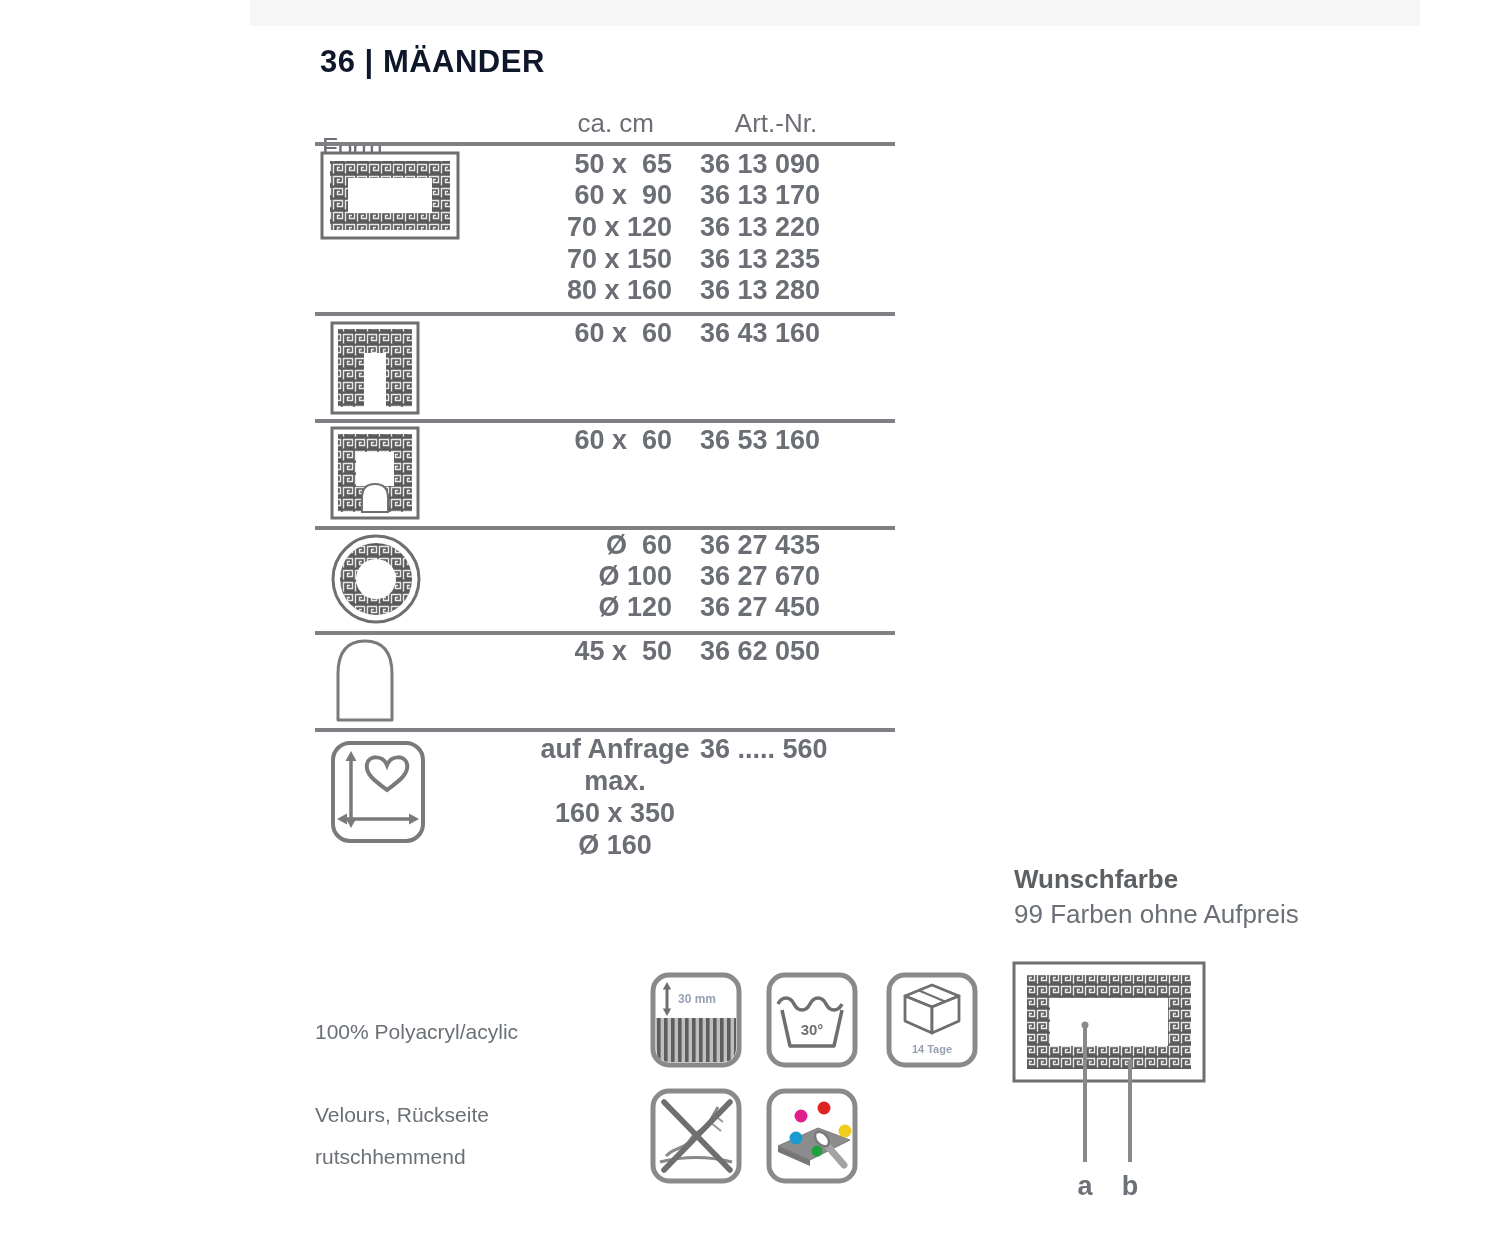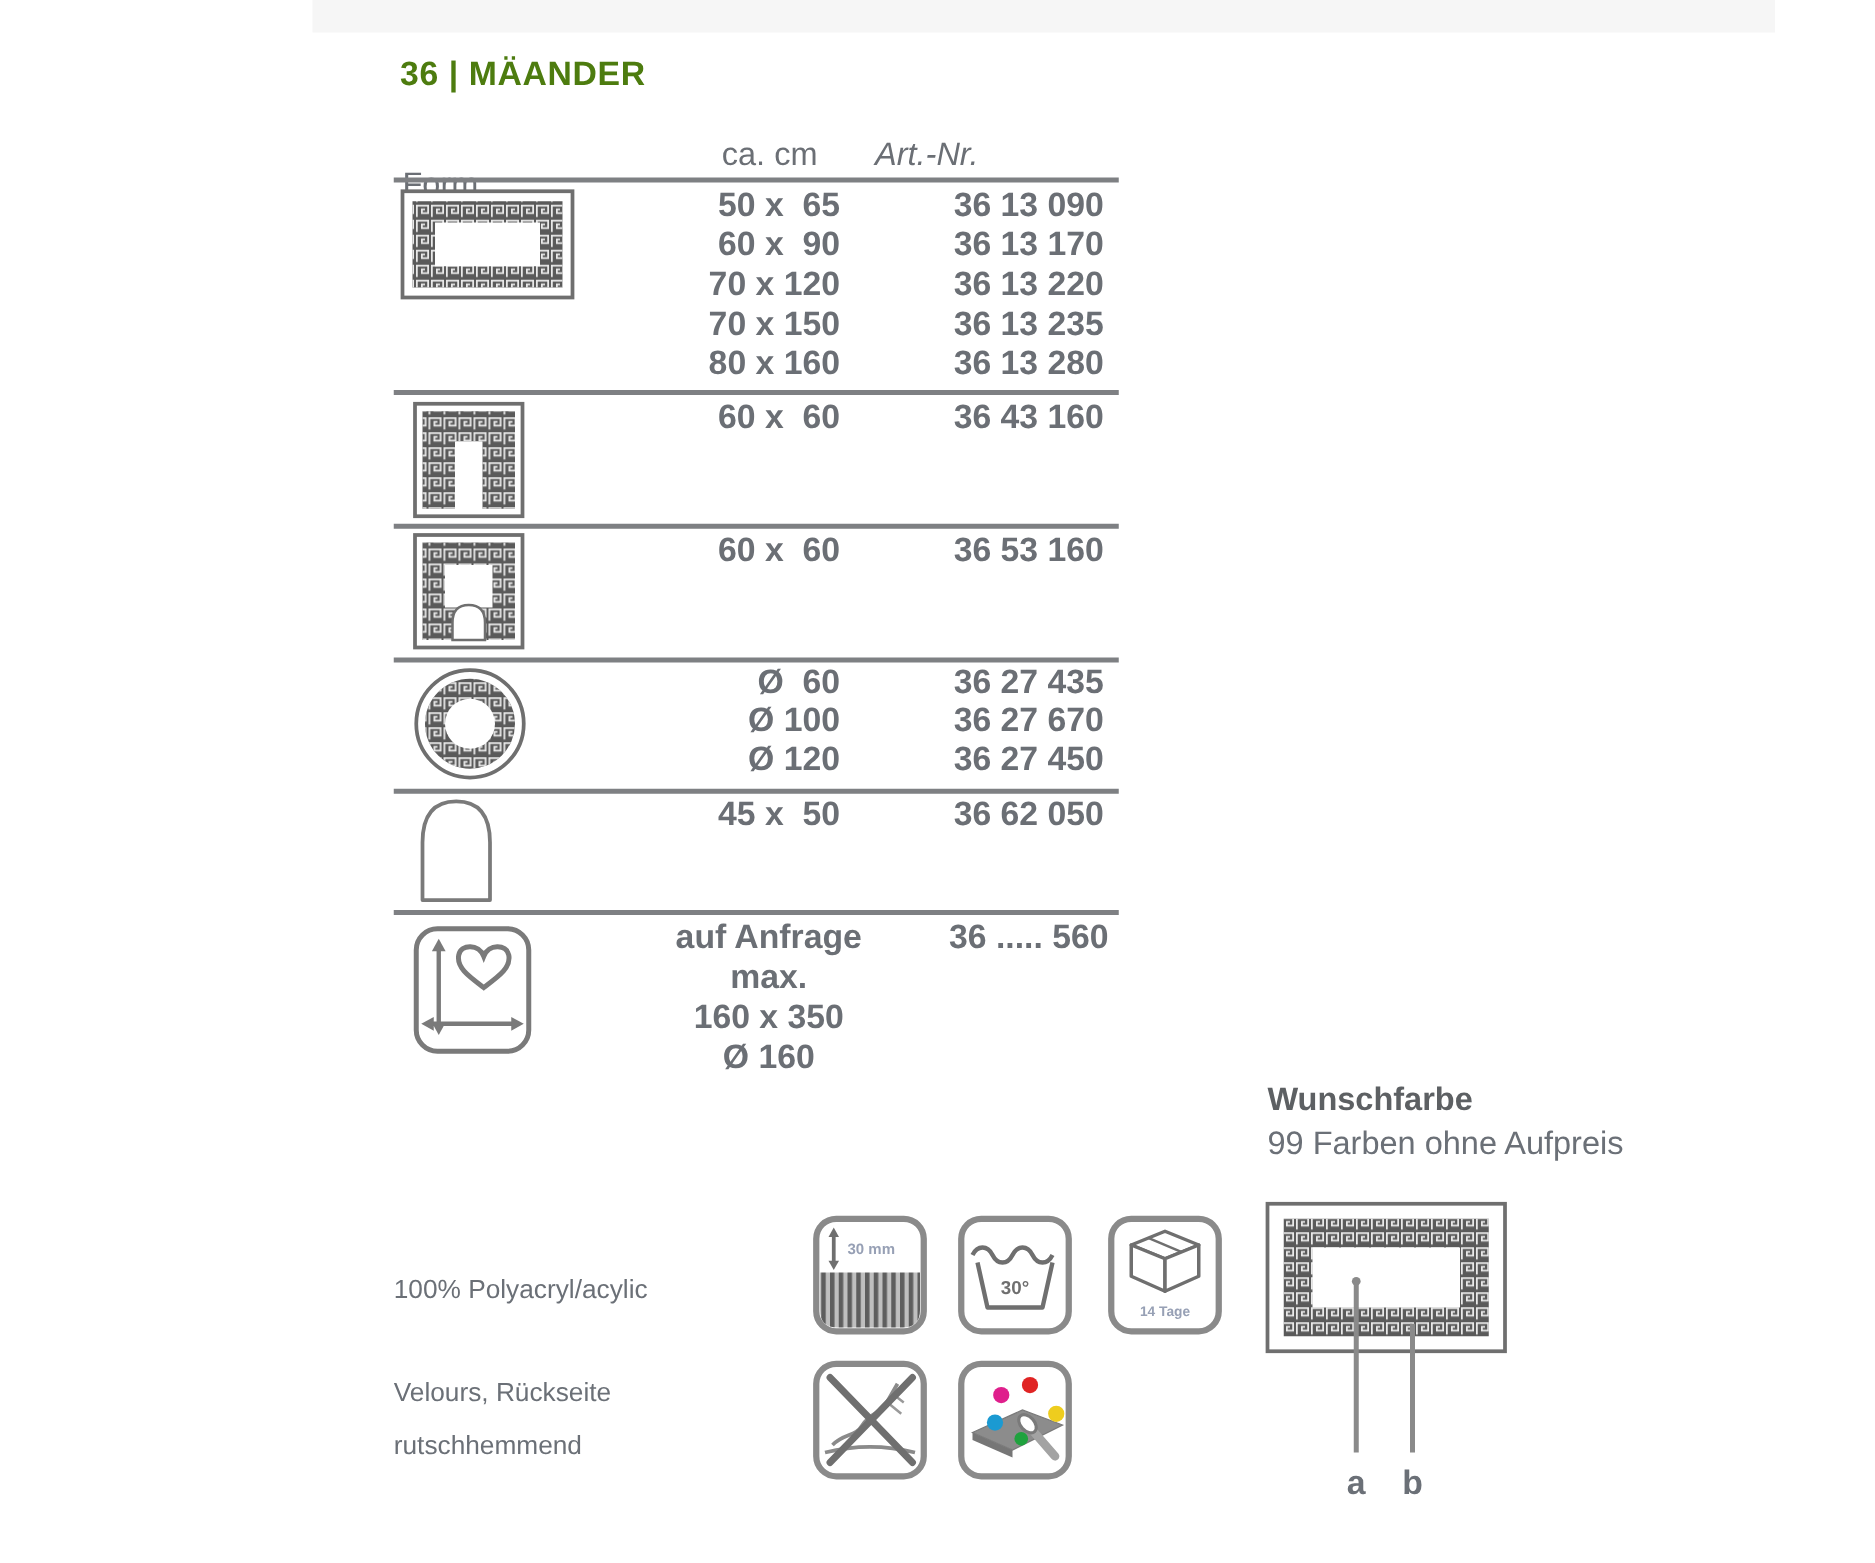--- a/index.html
+++ b/index.html
@@ -3,33 +3,33 @@
 <meta charset="utf-8">
 <style>
   * { margin:0; padding:0; box-sizing:border-box; }
   html,body { background:#ffffff; }
   .page {
     position:relative; width:1500px; height:1250px; overflow:hidden;
     font-family:"Liberation Sans", sans-serif; background:#ffffff; color:#6b6f75;
   }
   .topbar { position:absolute; left:250px; top:0; width:1170px; height:26px; background:#f6f6f6; }
   .title {
-    position:absolute; left:320px; top:44px; font-size:27px; font-weight:700;
-    color:#4d7c0f; letter-spacing:0.5px;
+    position:absolute; left:320px; top:44px; font-size:31px; font-weight:700;
+    color:#0f172a; letter-spacing:0.5px;
   }
   .colhead { position:absolute; top:108px; font-size:26px; font-weight:400; color:#6b6f75; }
   .h-form { left:322px;margin-top:24px; }
   .h-size { left:460px; width:194px; text-align:right; }
-  .h-art  { left:700px; width:152px; text-align:left;font-style:italic; }
+  .h-art  { left:700px; width:152px; text-align:center; }
   .hr { position:absolute; left:315px; width:580px; height:4px; background:#7e8083; }
   .num {
     position:absolute; font-size:27px; font-weight:600; color:#6b6f75; line-height:29px;
   }
   .size { left:460px; width:212px; text-align:right; white-space:pre; }
-  .art  { left:740px; width:166px; text-align:center; }
+  .art  { left:700px; width:166px; text-align:left; }
   .size6 { left:503px; width:224px; text-align:center; white-space:pre; }
   .shape { position:absolute; }
   .mat-line { position:absolute; left:315px; font-size:21px; font-weight:400; color:#6b7077; }
   .ficon { position:absolute; width:92px; height:71px; }
   .wf-title { position:absolute; left:1014px; top:864px; font-size:26px; font-weight:700; color:#5d6063; }
   .wf-sub   { position:absolute; left:1014px; top:899px; font-size:26px; font-weight:400; color:#6b7077; }
   svg { display:block; }
 </style>
 </head>
 <body>

